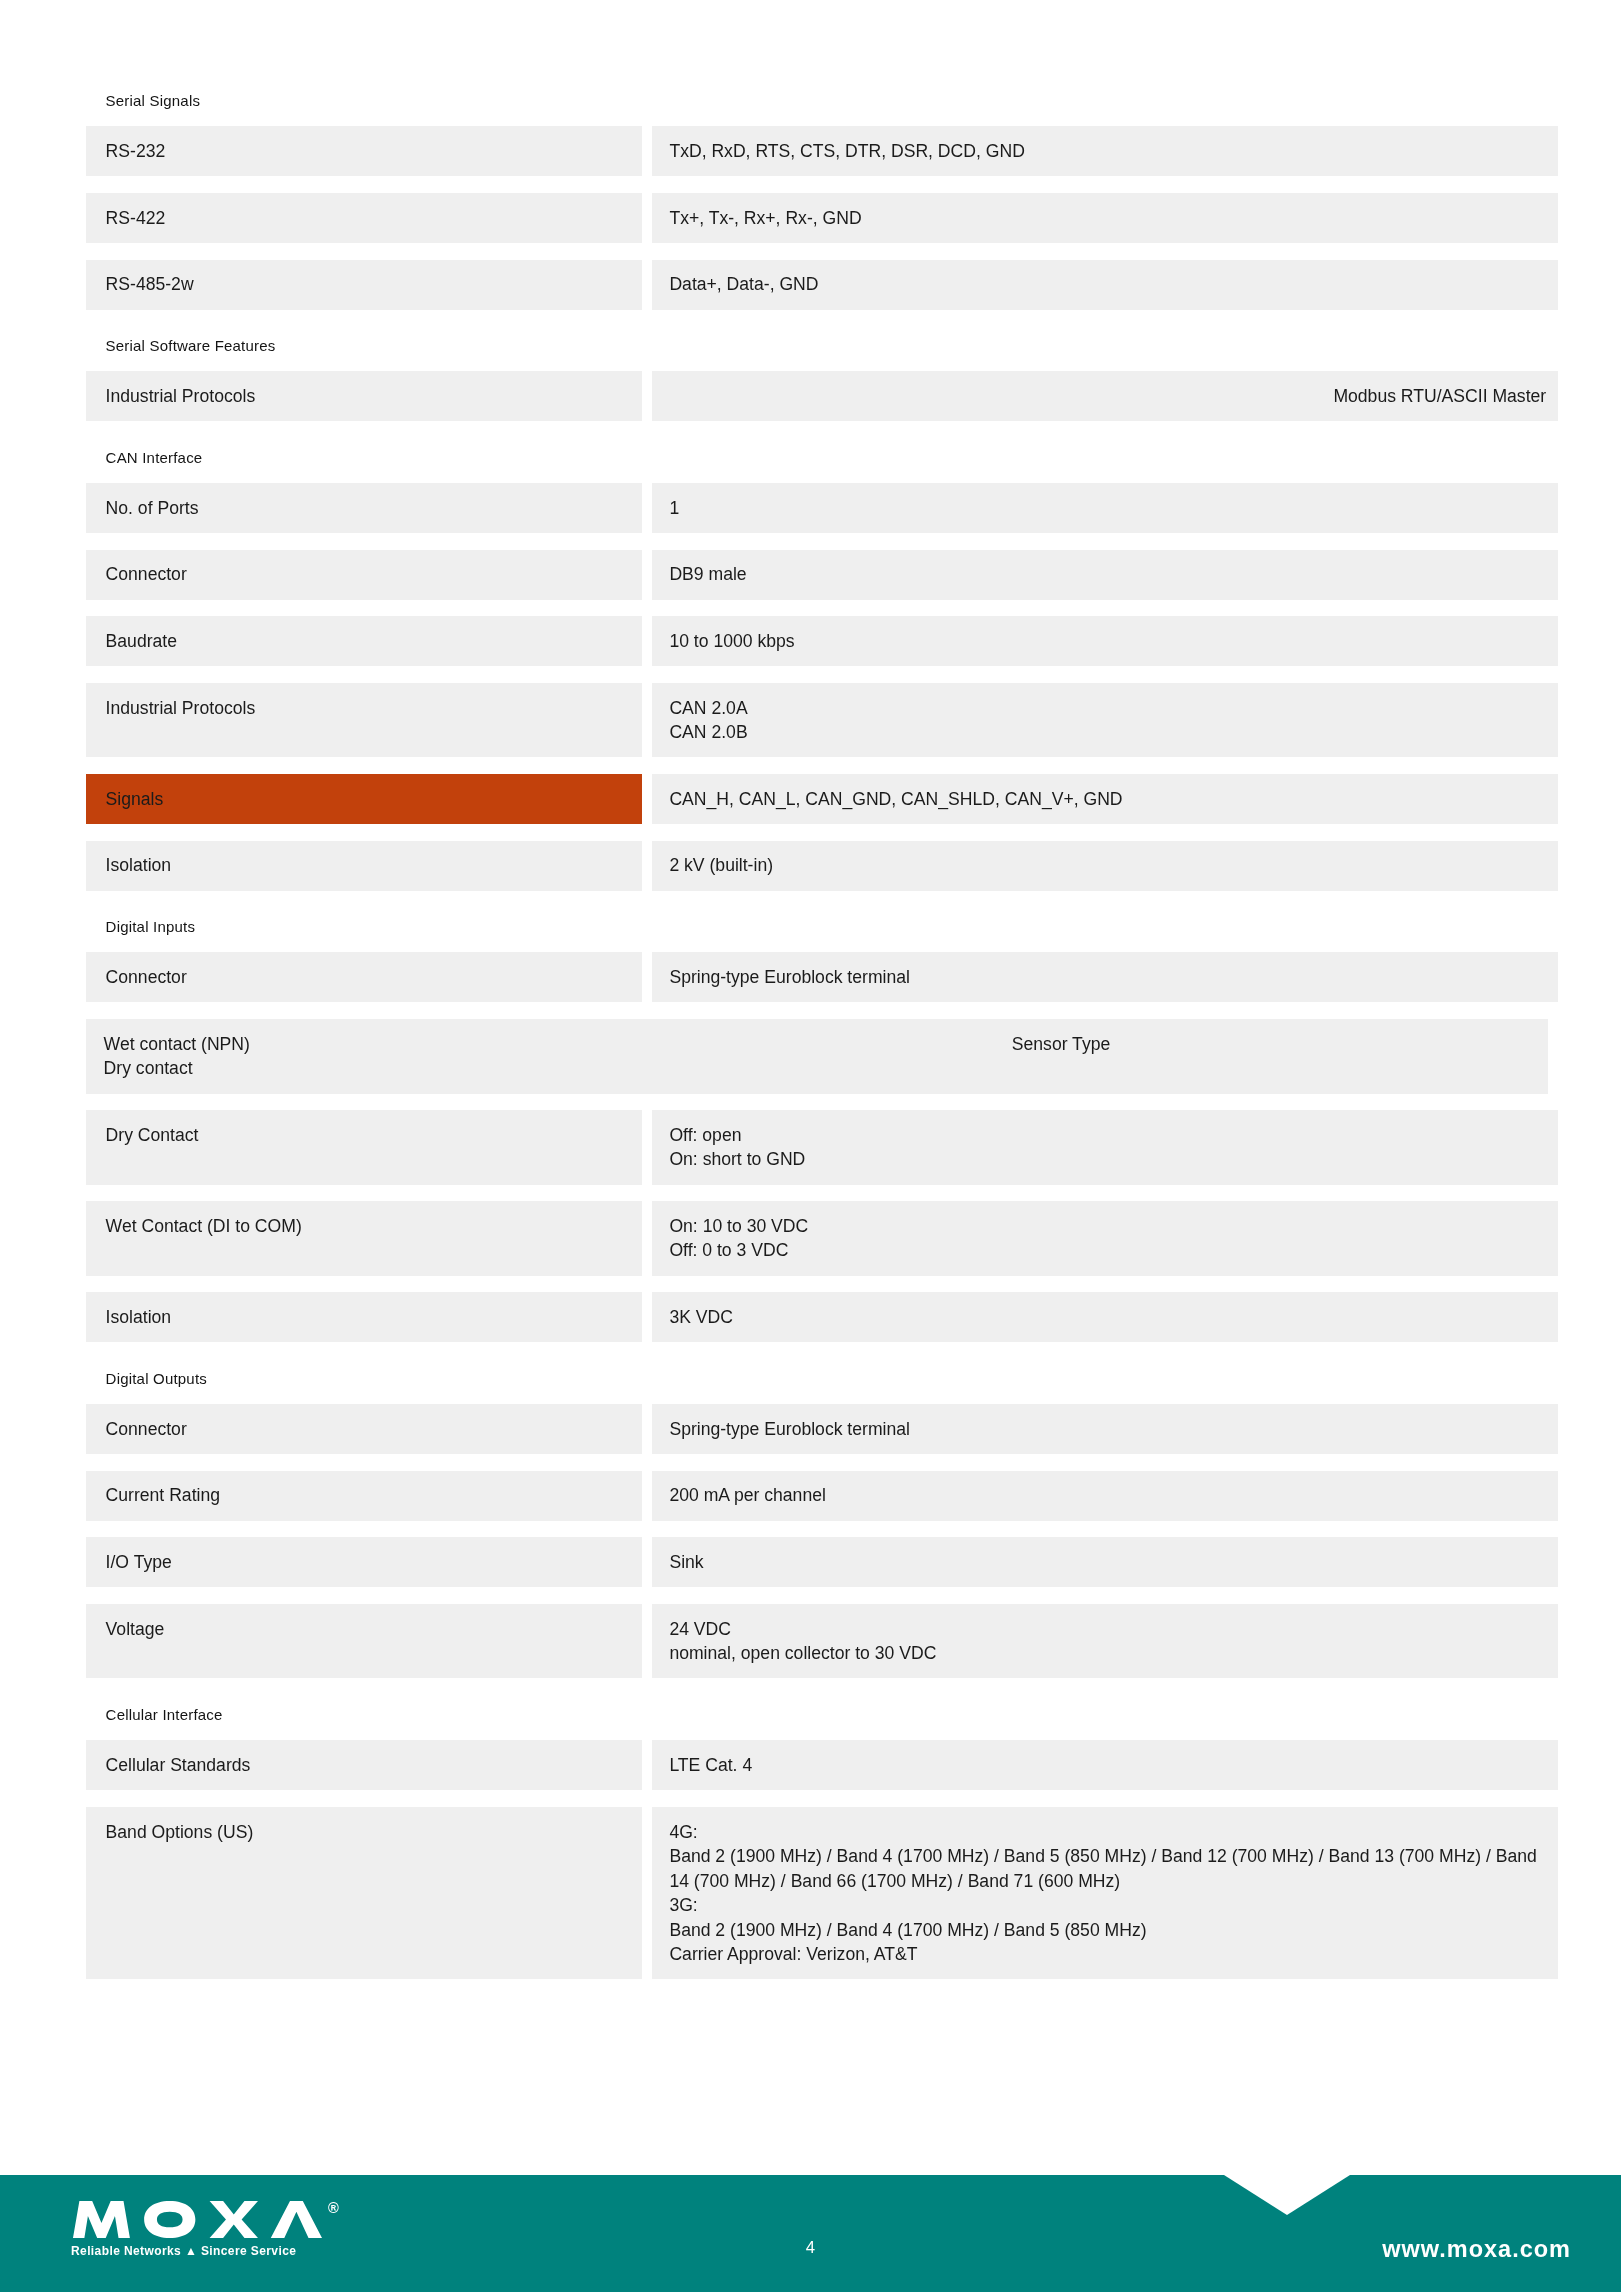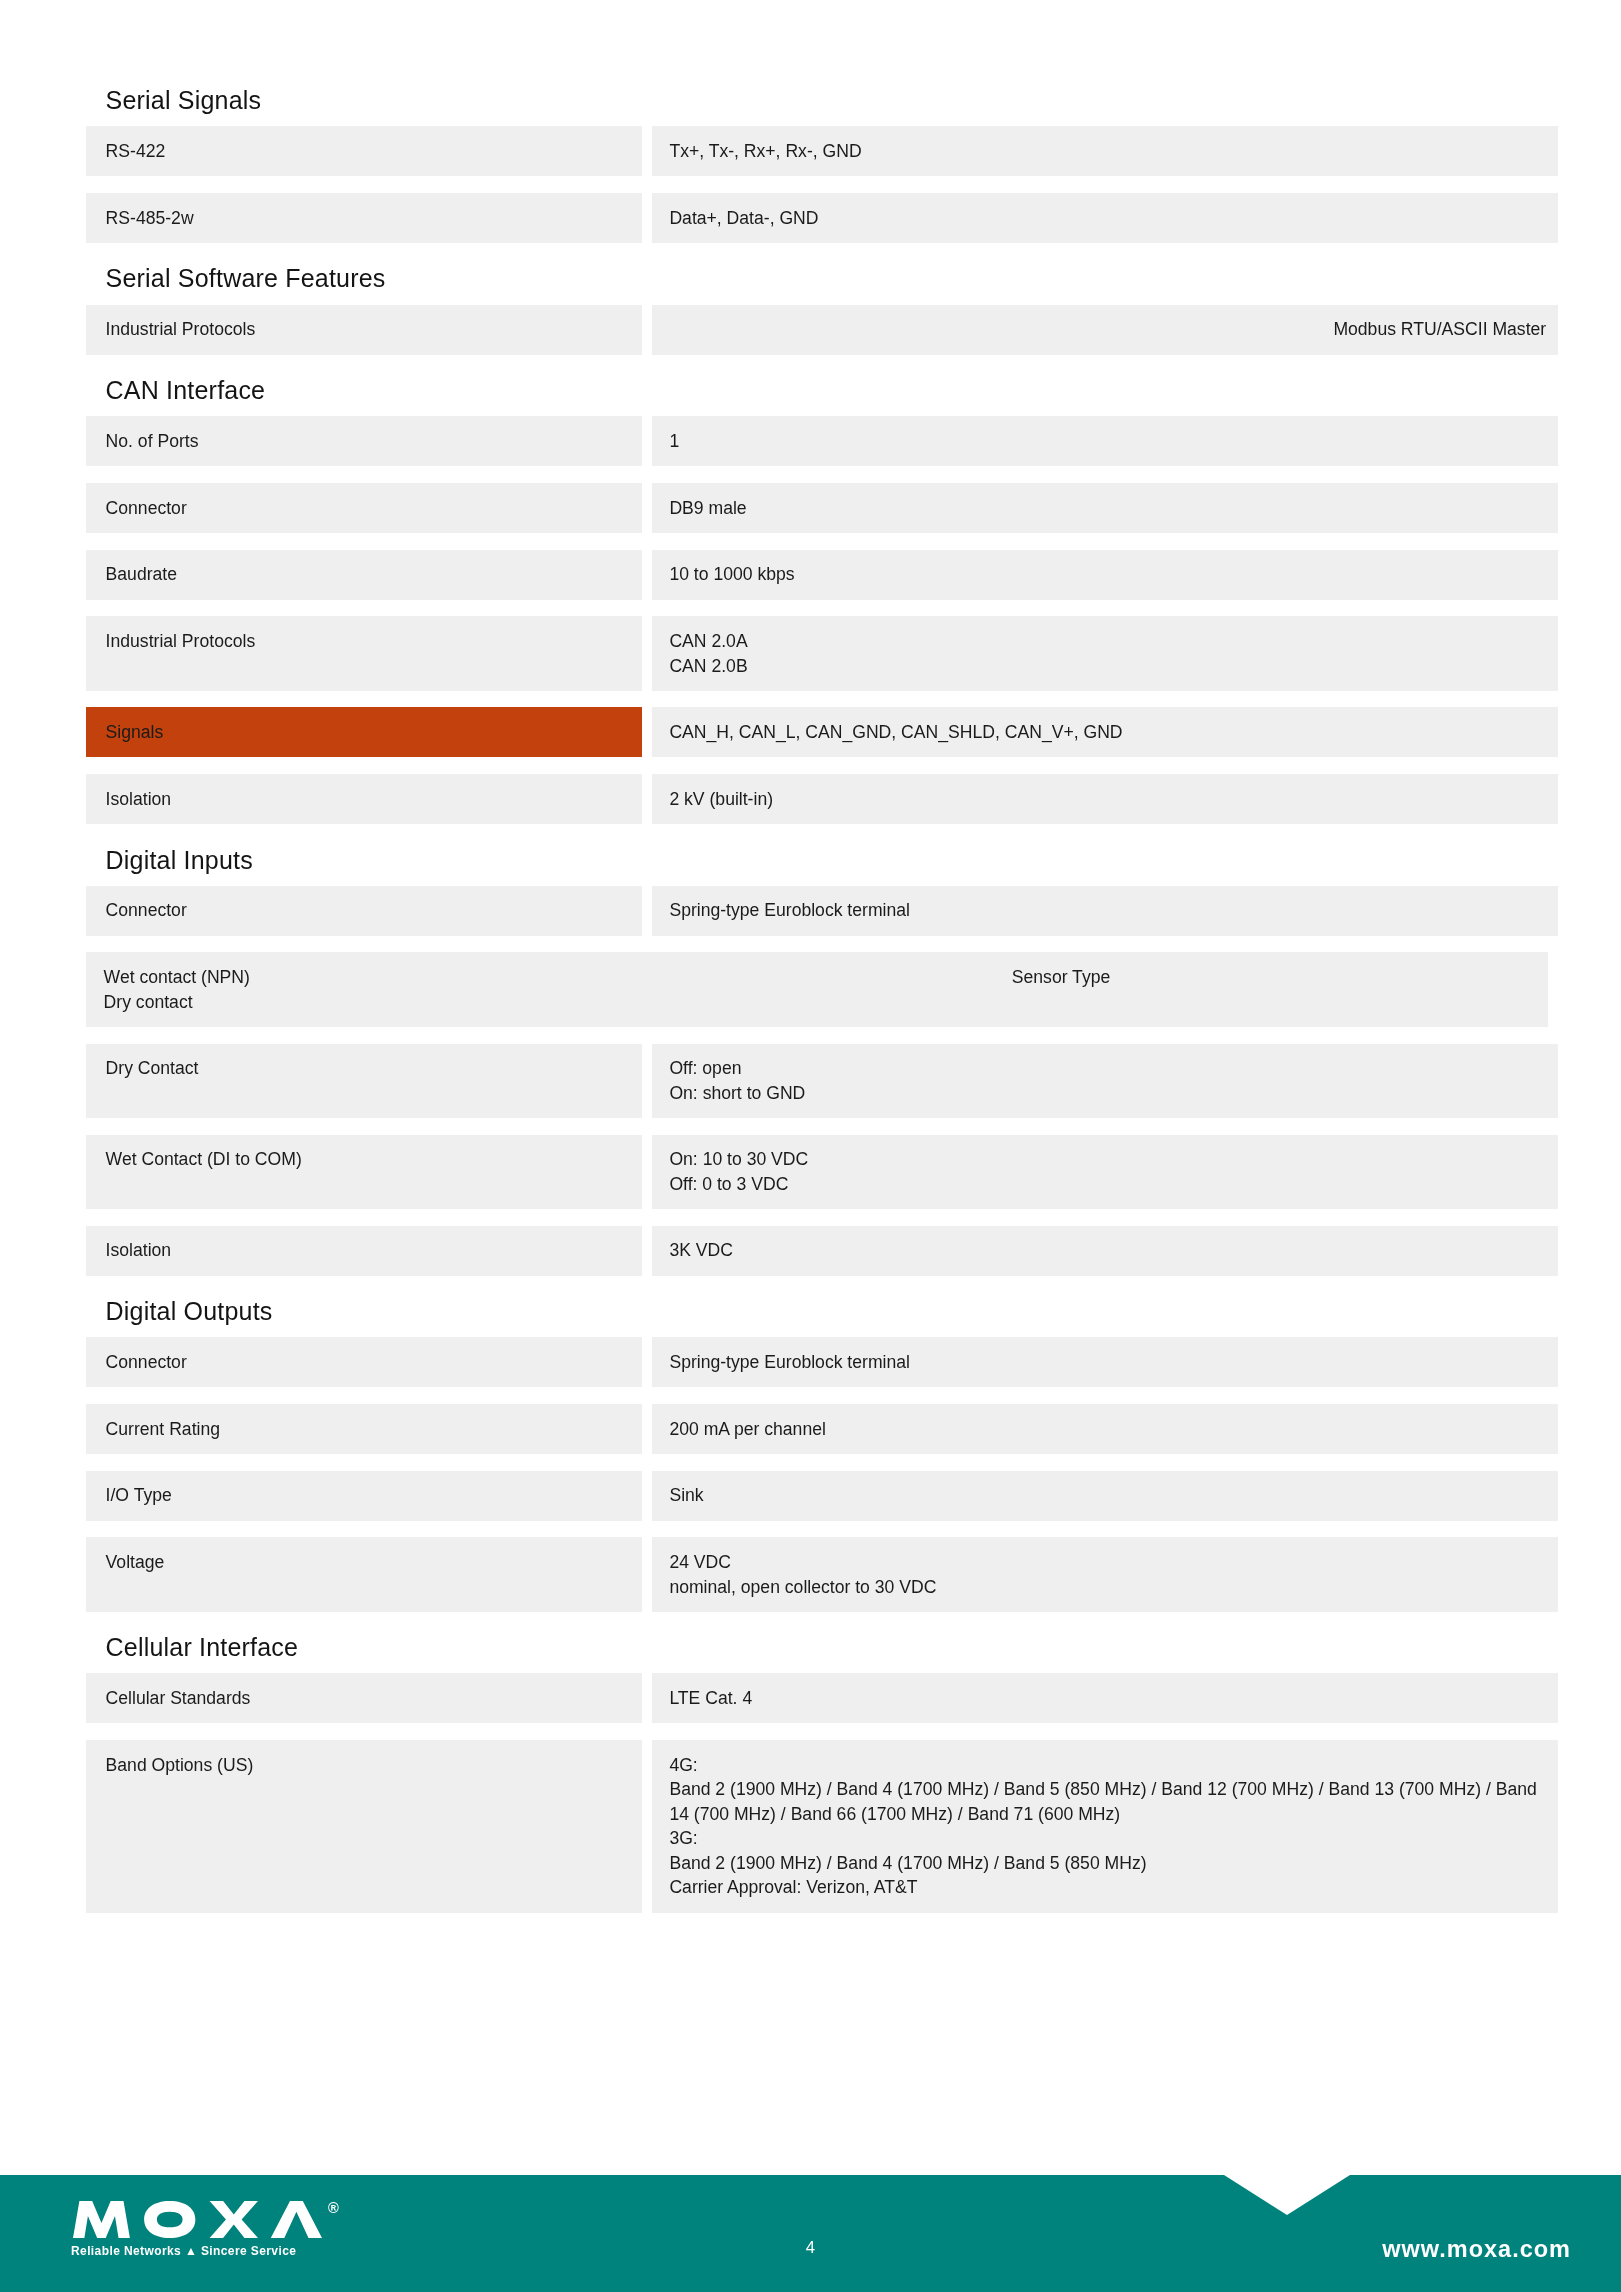--- a/index.html
+++ b/index.html
@@ -16,21 +16,21 @@
   
   .content {
     position: absolute;
     top: 0; left: 86px;
     width: 1472px;
     padding-top: 88px;
   }
   .section { margin-top: 23.5px; }
   .section:first-child { margin-top: 0; }
   .section-title {
-    font-size: 25px;
+    font-size: 15px;
     font-weight: 400;
     color: #141414;
     line-height: 25.5px;
     margin: 0 0 12.7px 19.6px;
     letter-spacing: 0.2px;
   }
   .spec-row {
     display: flex;
     margin-bottom: 16.7px;
   }
@@ -120,20 +120,26 @@
     line-height: 27.4px;
     text-decoration: none;
   }
 </style>
 </head>
 <body>
 
 <main class="content">
     <section class="section">
       <h2 class="section-title">Serial Signals</h2>
+      <div class="spec-row">
+        <div class="cell cell-label" style="background: rgb(239, 239, 239);">RS-232</div>
+        <div class="cell cell-value" style="background: rgb(239, 239, 239);">
+          <div class="value-line">TxD, RxD, RTS, CTS, DTR, DSR, DCD, GND</div>
+        </div>
+      </div>
       <div class="spec-row">
         <div class="cell cell-label" style="background: rgb(239, 239, 239);">RS-422</div>
         <div class="cell cell-value" style="background: rgb(239, 239, 239);">
           <div class="value-line">Tx+, Tx-, Rx+, Rx-, GND</div>
         </div>
       </div>
       <div class="spec-row">
         <div class="cell cell-label" style="background: rgb(239, 239, 239);">RS-485-2w</div>
         <div class="cell cell-value" style="background: rgb(239, 239, 239);">
           <div class="value-line">Data+, Data-, GND</div>

